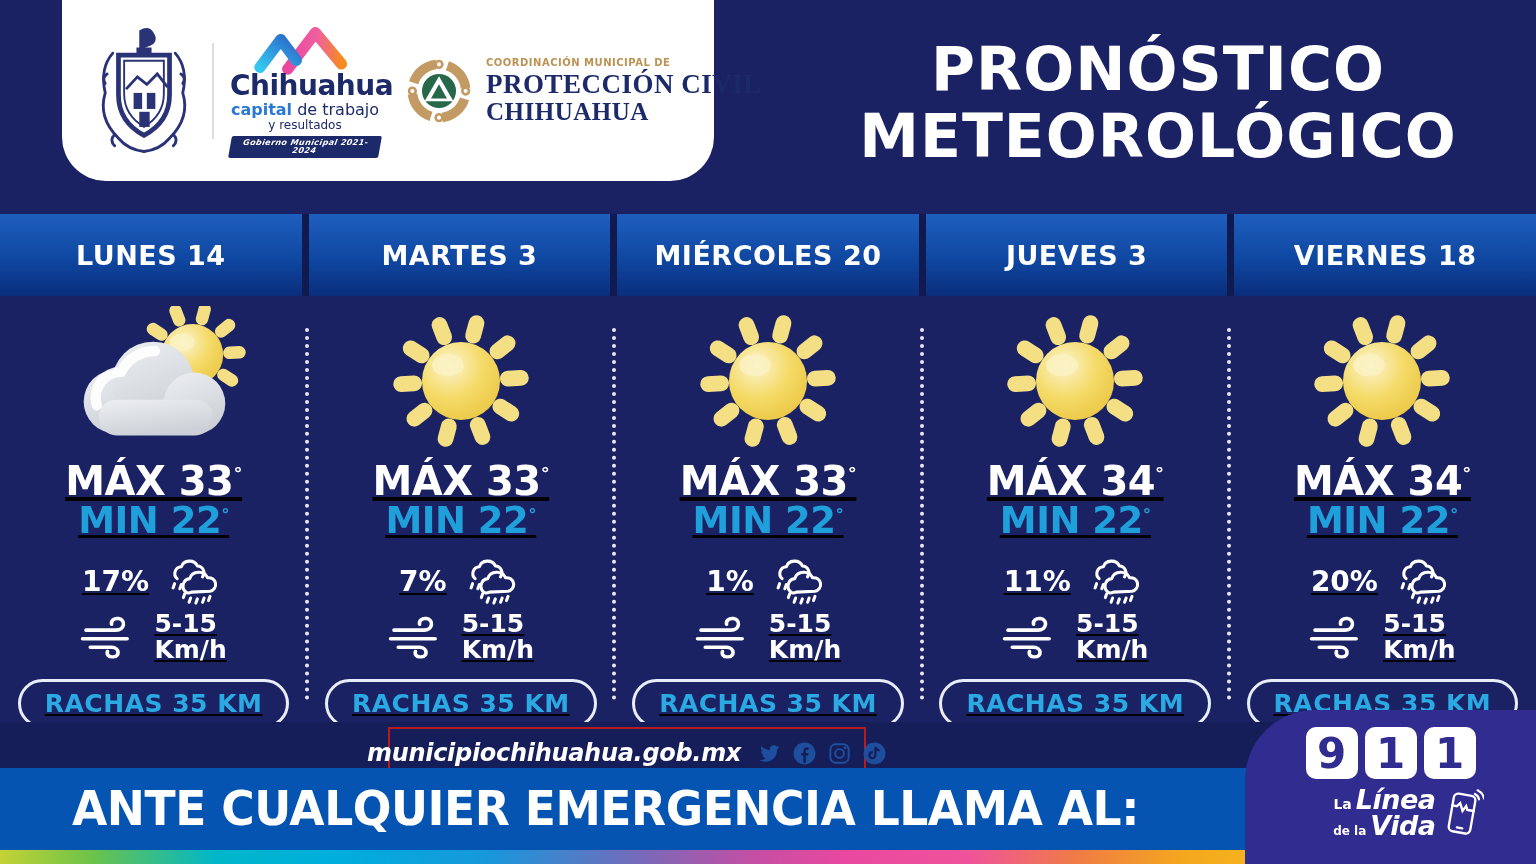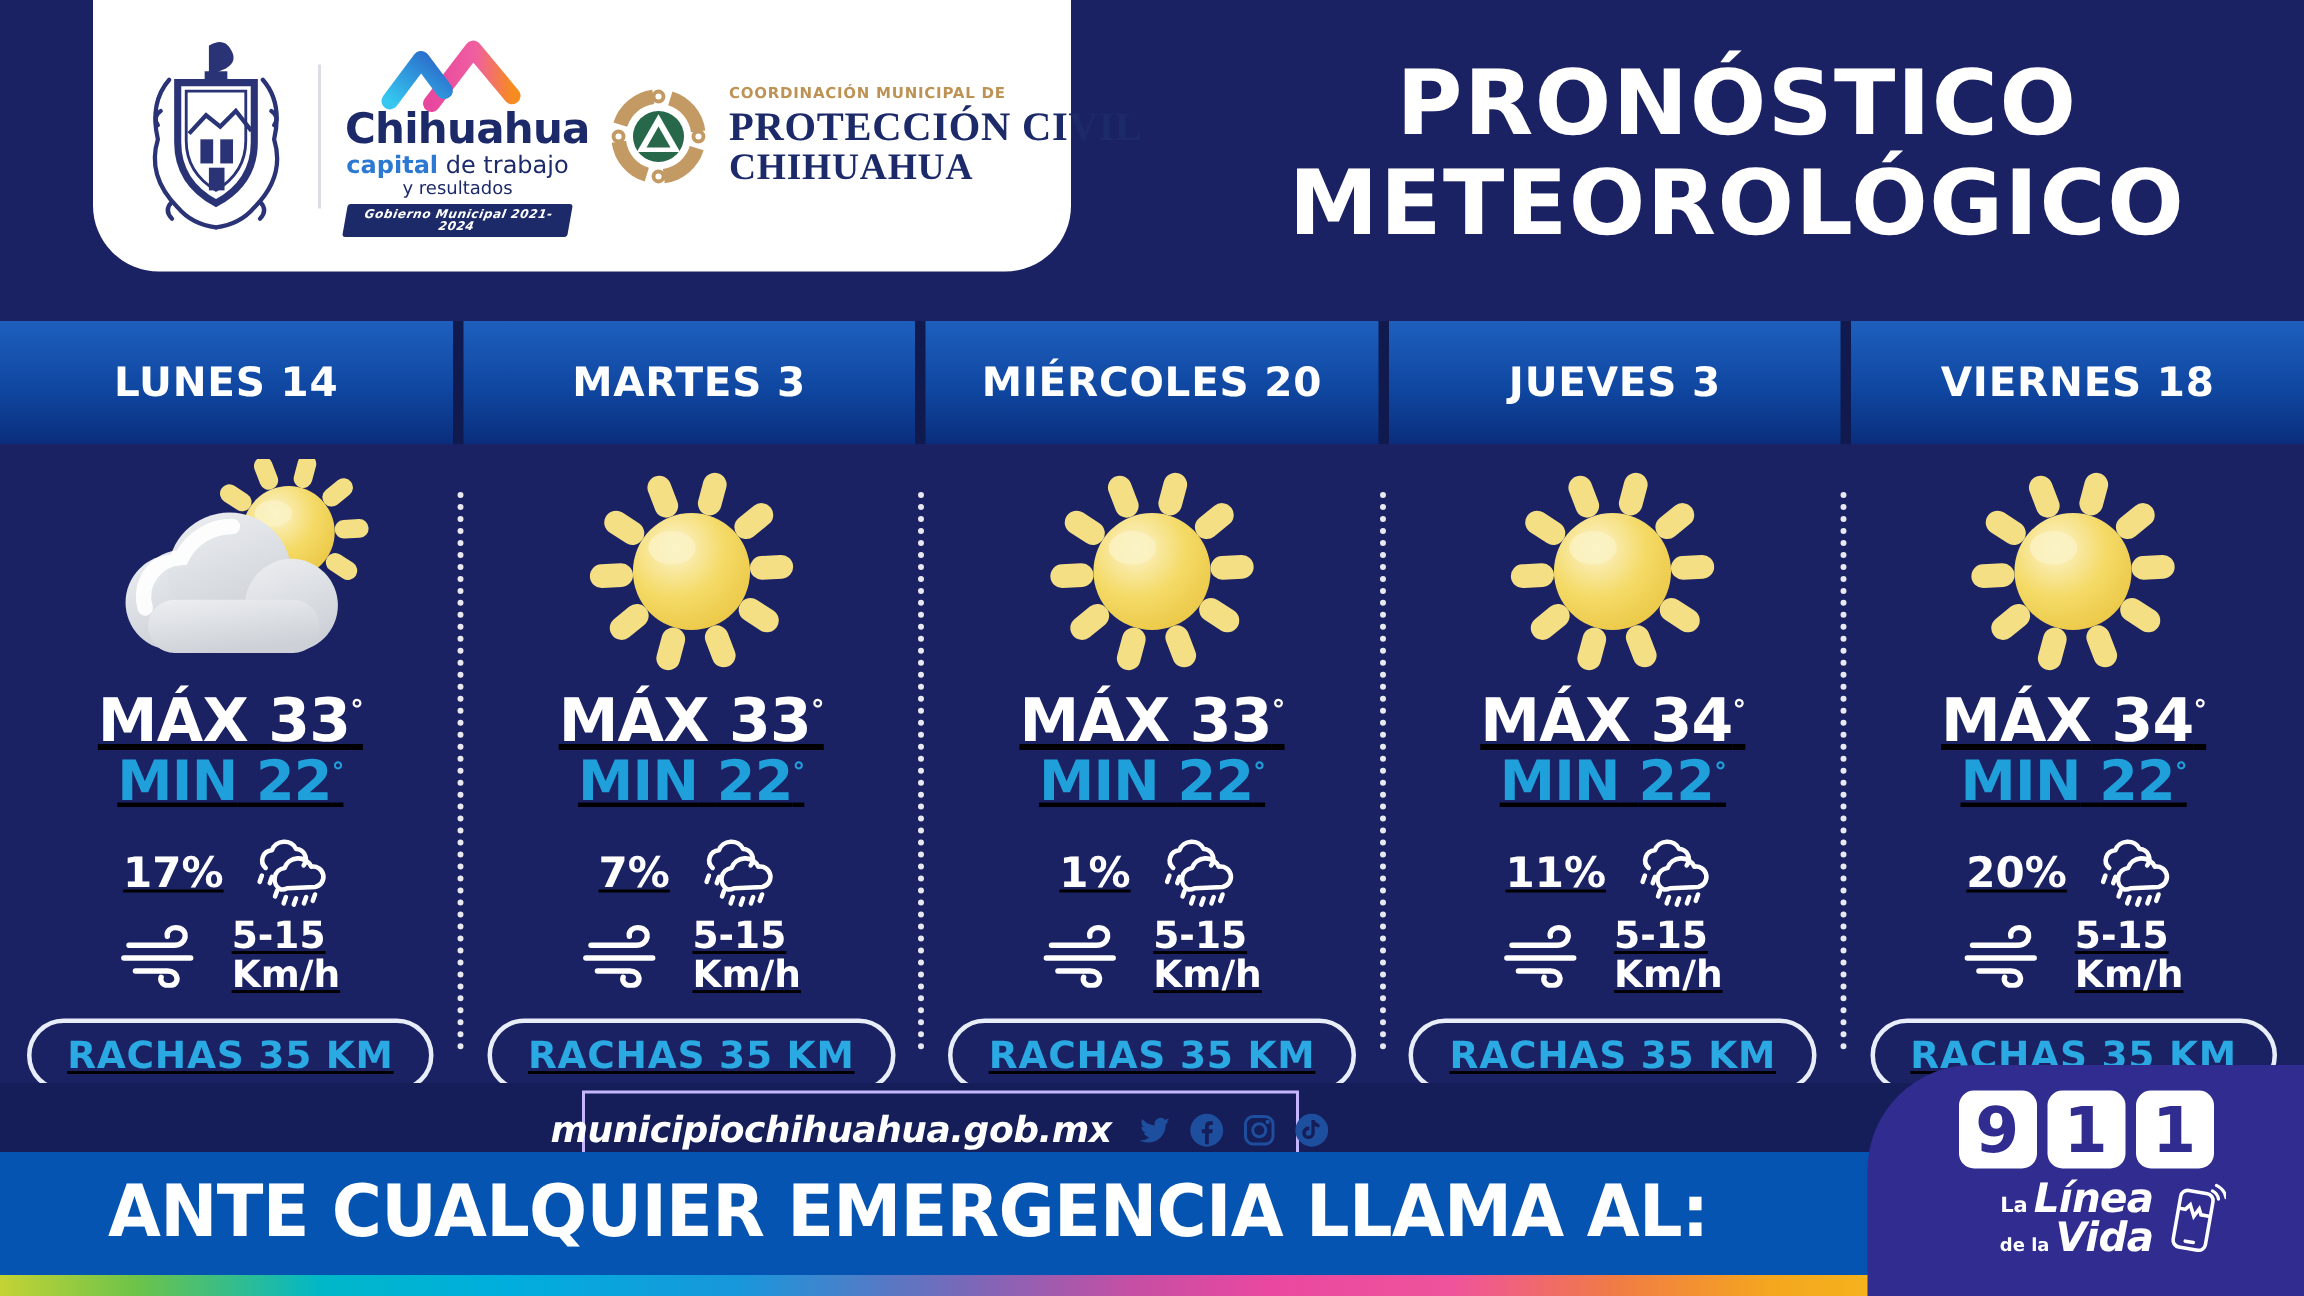--- a/index.html
+++ b/index.html
@@ -70,21 +70,21 @@
   .wind-svg{width:60px; height:46px;}
   .wind-text{font-size:25px; font-weight:bold; color:#fff; line-height:1.05; text-align:left;}
   .gusts{
     margin-top:16px; border:3px solid var(--pill_border,#E8EEF9); border-radius:26px;
     padding:7px 24px; color:var(--rachas_blue,#2AA9E3); font-size:25px; font-weight:bold; letter-spacing:0.5px;
   }
   
   .footbar{position:absolute; left:0; top:722px; width:1536px; height:46px; background:var(--navy_deep,#151E58);}
   .webbar{
     position:absolute; left:388px; top:727px; width:478px; height:52px; box-sizing:border-box;
-    border:2px solid #c4b5fd; display:flex; align-items:center; justify-content:center; gap:16px;
+    border:2px solid #b91c1c; display:flex; align-items:center; justify-content:center; gap:16px;
   }
   .weburl{color:#fff; font-size:24px; font-weight:bold; font-style:italic; letter-spacing:-0.3px;}
   .socials{display:flex; align-items:center; gap:10px;}
   .soc-svg{width:25px; height:25px;}
   .bluestrip{position:absolute; left:0; top:768px; width:1536px; height:82px; background:var(--blue_strip,#0554B2);}
   .emergency{
     position:absolute; left:72px; top:780px; color:#fff; font-size:48px; font-weight:bold;
     letter-spacing:-0.5px; transform:scaleX(0.95); transform-origin:left center; white-space:nowrap;
   }
   .rainbow{

